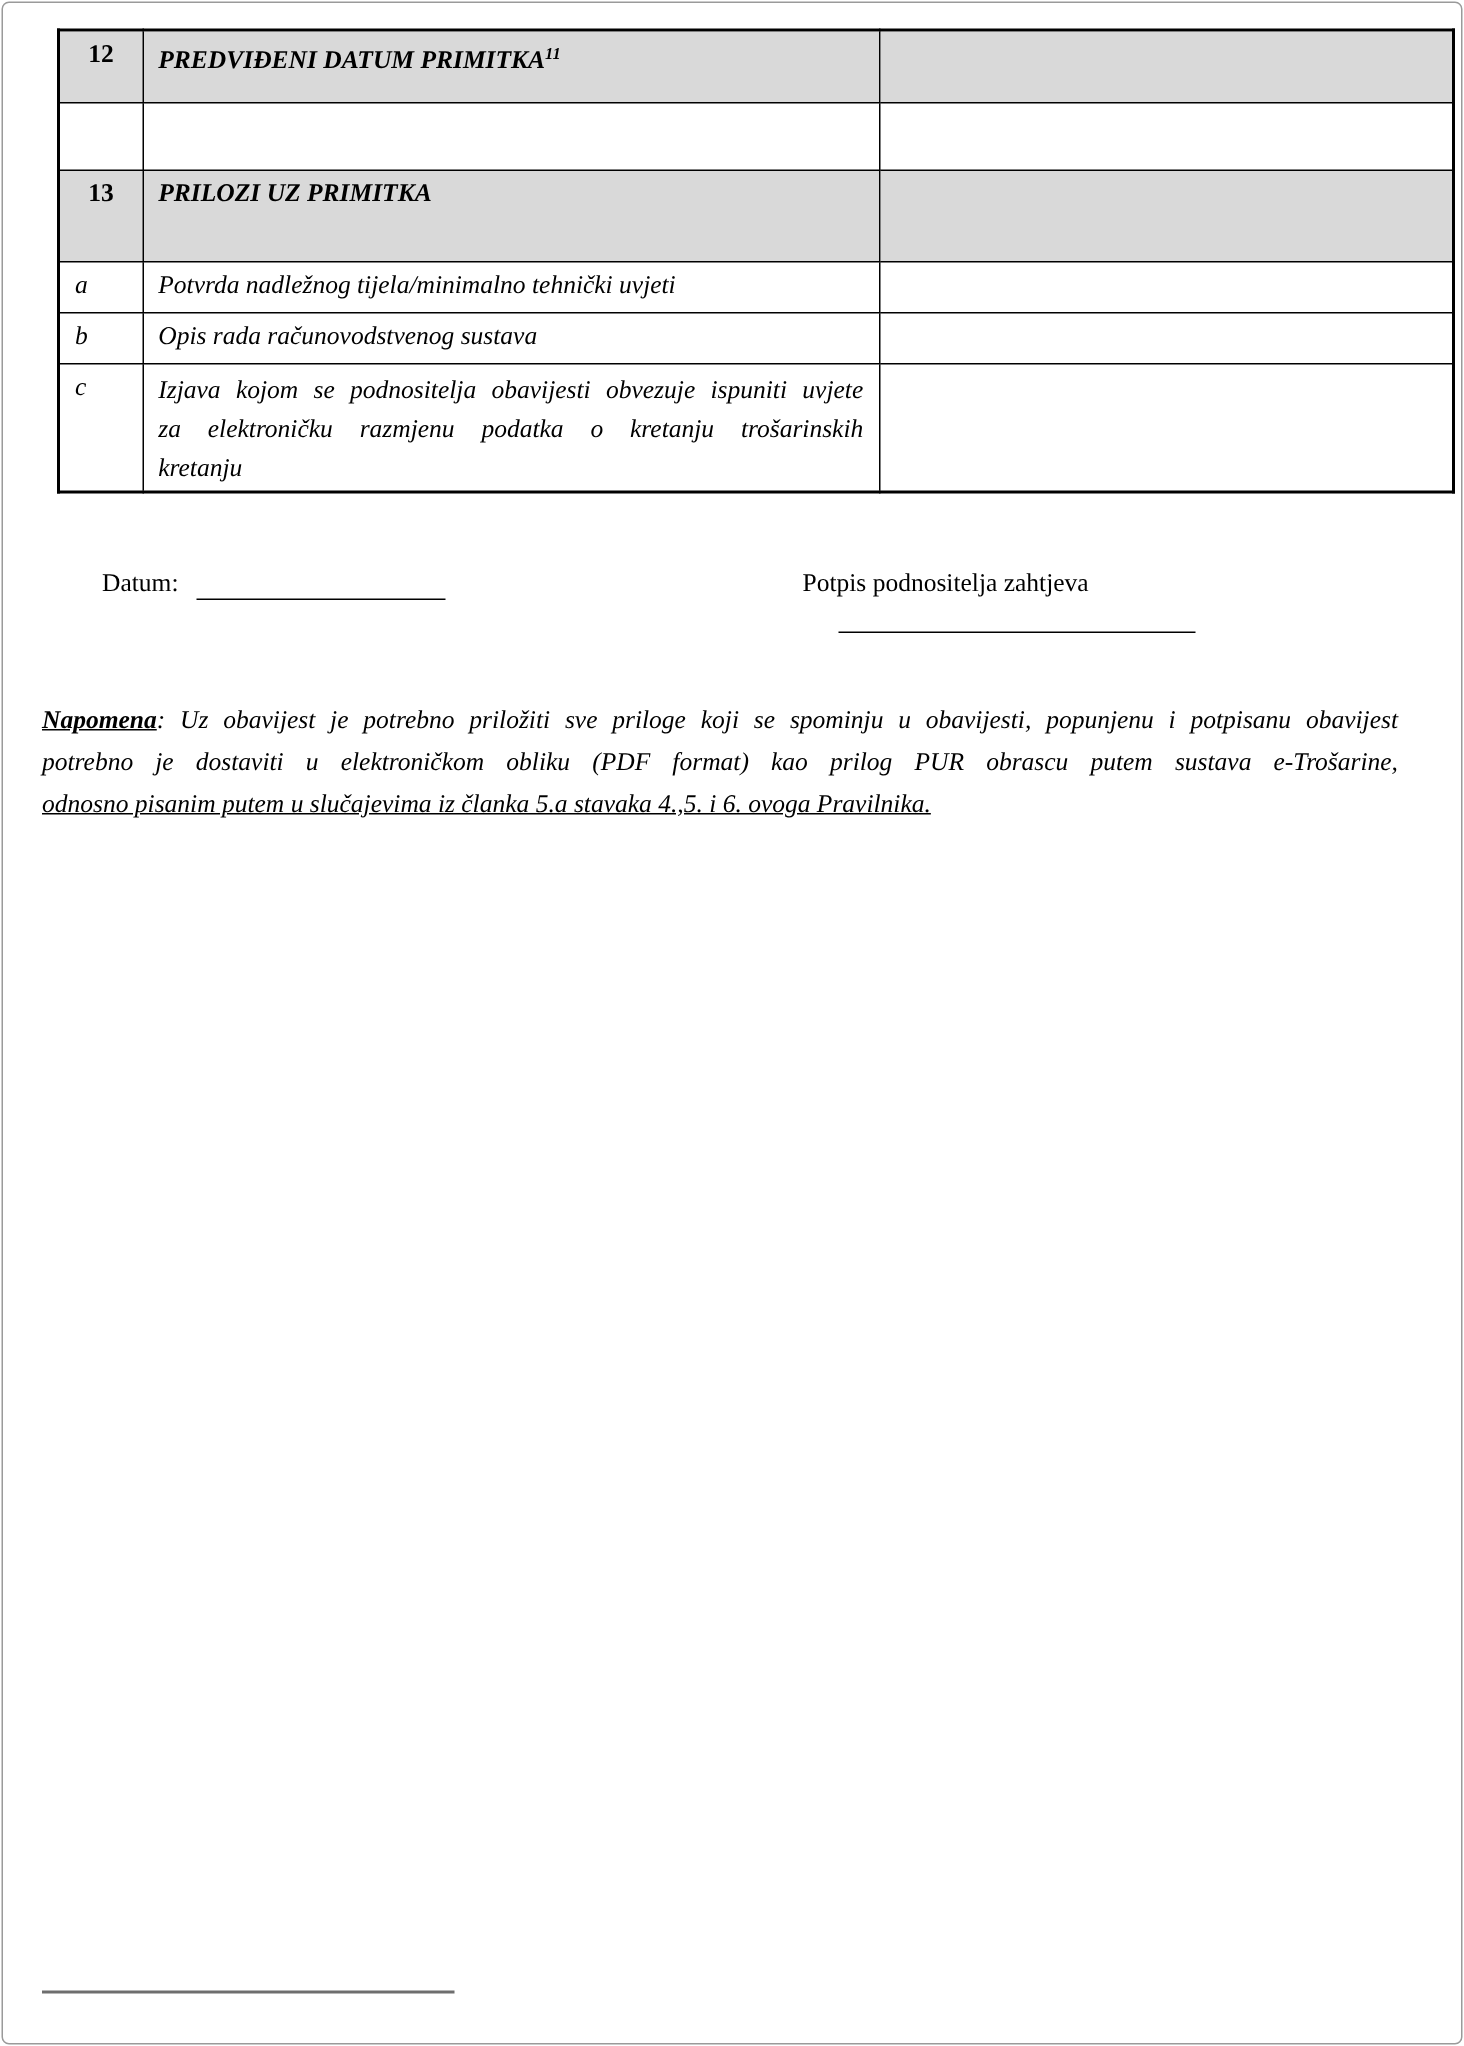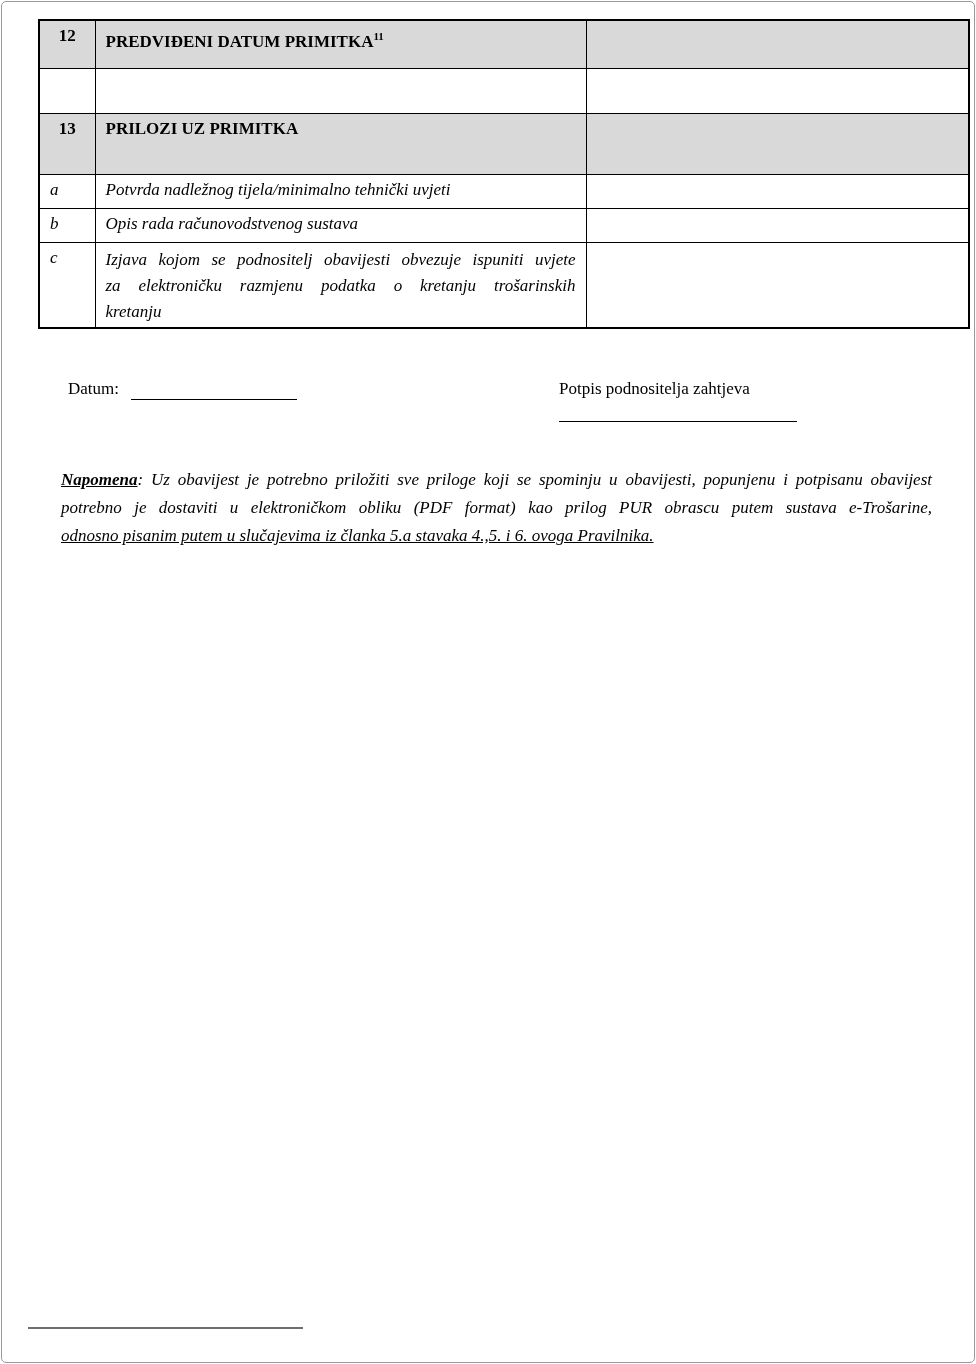--- a/index.html
+++ b/index.html
@@ -47,21 +47,21 @@
   }
   tr.h48 { height: 48px; }
   tr.h45 { height: 45px; }
   tr.h47 { height: 61px; }
   tr.h34 { height: 34px; }
   tr.h78 { height: 78px; }
   .grayrow td { background: var(--header-bg, #d9d9d9); }
   td.num  { text-align: center; padding-left: 2px; padding-right: 2px; }
   td.numi { font-style: italic; text-align: left; padding-left: 8px; }
   .bold   { font-weight: bold; }
-  td.lbl-head { font-weight: bold; }
+  td.lbl-head { font-weight: bold; font-style: italic; }
   td.lbl-head sup { font-size: 11px; }
   td.lbl-item { font-style: italic; margin-top: 20px; }
   .cellline { text-align: justify; text-align-last: justify; }
   .cellline.last { text-align: left; text-align-last: left; }
   td .multiline div { line-height: 26px; }
 
   
   .date-label {
     position: absolute;
     left: 68px;
@@ -71,21 +71,21 @@
   .date-line {
     position: absolute;
     left: 131px;
     top: 381px;
     width: 166px;
     height: 18px;
     border-bottom: 1.5px solid #000;
   }
   .signer-label {
     position: absolute;
-    left: 559px;
+    left: 535px;
     top: 379px;
     font-size: 17px;
   }
   .signer-line {
     position: absolute;
     left: 559px;
     top: 402px;
     width: 238px;
     height: 19px;
     border-bottom: 1.5px solid #000;
@@ -94,21 +94,21 @@
   
   .note {
     position: absolute;
     left: 28px;
     top: 466px;
     width: 904px;
     font-size: 17px;
     font-style: italic;
     line-height: 28px;
   }
-  .note .nline { text-align: justify; text-align-last: justify; margin-left: 33px; }
+  .note .nline { text-align: justify; text-align-last: justify; }
   .note .nline.last { text-align: left; text-align-last: left; text-decoration: underline; }
   .note-label {
     font-weight: bold;
     text-decoration: underline;
   }
 
   
   .footnote-sep {
     position: absolute;
     left: 28px;
@@ -170,21 +170,21 @@
     <tr class="h34">
       <td class="numi">b</td>
       <td class="lbl-item">Opis rada računovodstvenog sustava</td>
       <td class="val"></td>
     </tr>
 
     <tr class="h78">
       <td class="numi">c</td>
       <td class="lbl-item">
         <div class="multiline">
-          <div class="cellline">Izjava kojom se podnositelj obavijesti obvezuje ispuniti uvjete</div>
+          <div class="cellline">Izjava kojom se podnositelja obavijesti obvezuje ispuniti uvjete</div>
           <div class="cellline">za elektroničku razmjenu podatka o kretanju trošarinskih</div>
           <div class="cellline last">kretanju</div>
         </div>
       </td>
       <td class="val"></td>
     </tr>
   </tbody>
     </table>
 
   <div class="date-label">Datum:</div>

